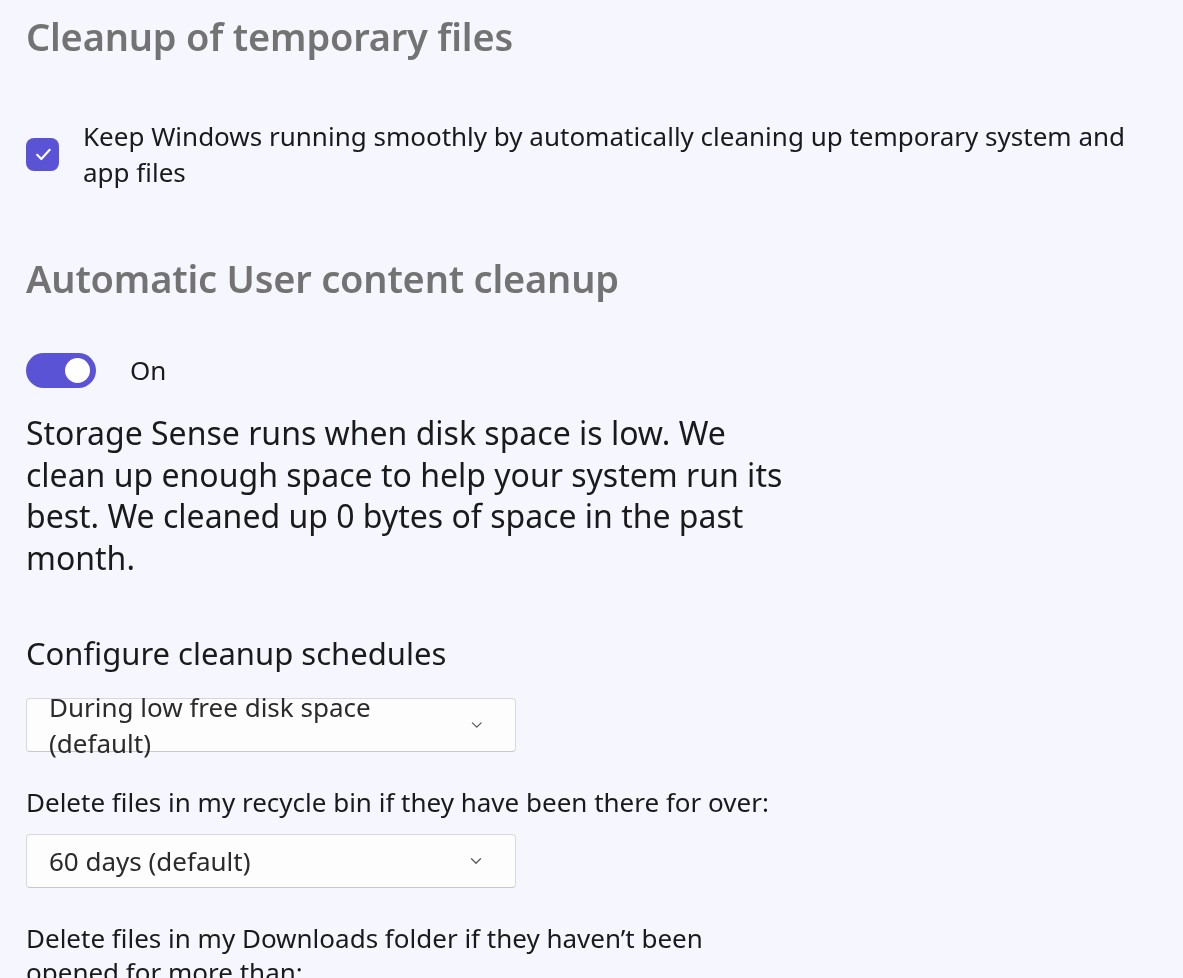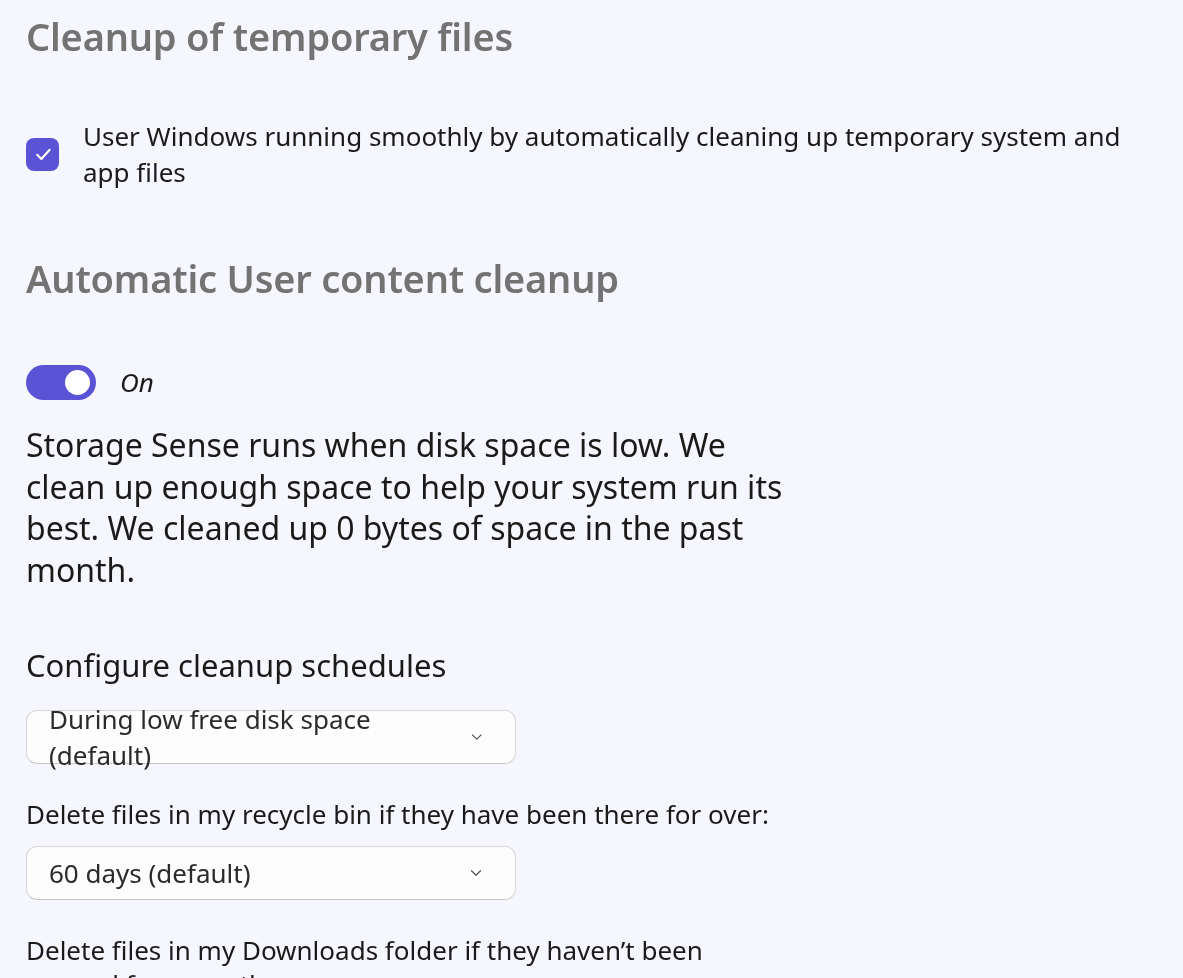--- a/index.html
+++ b/index.html
@@ -61,23 +61,22 @@
       color: #1a1a1a;
     }
     .second-heading {
       font-size: 38px;
       font-weight: 600;
       margin-top: 62px;
     }
     .toggle-row {
       display: flex;
       align-items: center;
-      gap: 24px;
-      margin-top: 60px;
-      font-style: italic;
+      gap: 34px;
+      margin-top: 48px;
     }
     .toggle {
       width: 70px;
       height: 35px;
       border-radius: 35px;
       background: #5b53d6;
       position: relative;
       cursor: pointer;
       flex-shrink: 0;
     }
@@ -118,21 +117,21 @@
     }
     .dropdown {
       display: flex;
       align-items: center;
       justify-content: space-between;
       width: 490px;
       height: 54px;
       background: #fdfdfd;
       border: 1px solid #d8d8d9;
       border-bottom: 1px solid #c8c8ca;
-      border-radius: 11px;
+      border-radius: 4px;
       padding: 0 30px 0 22px;
       cursor: pointer;
     }
     .dropdown-value {
       font-size: 26px;
       font-weight: 400;
       color: #2b2b2b;
     }
     .chevron {
       width: 18px;
@@ -152,21 +151,21 @@
 <body>
 
 <h1 class="section-title">Cleanup of temporary files</h1>
 
 <div class="checkbox-row">
   <div class="checkbox">
     <svg viewBox="0 0 24 24">
       <polyline points="5 13 10 18 20 7"></polyline>
     </svg>
   </div>
-  <span class="checkbox-label">User Windows running smoothly by automatically cleaning up temporary system and app files</span>
+  <span class="checkbox-label">Keep Windows running smoothly by automatically cleaning up temporary system and app files</span>
 </div>
 
 <h1 class="section-title second-heading">Automatic User content cleanup</h1>
 
 <div class="toggle-row">
   <div class="toggle"></div>
   <span class="toggle-label">On</span>
 </div>
 
 <p class="desc-text">Storage Sense runs when disk space is low. We clean up enough space to help your system run its best. We cleaned up 0 bytes of space in the past month.</p>

